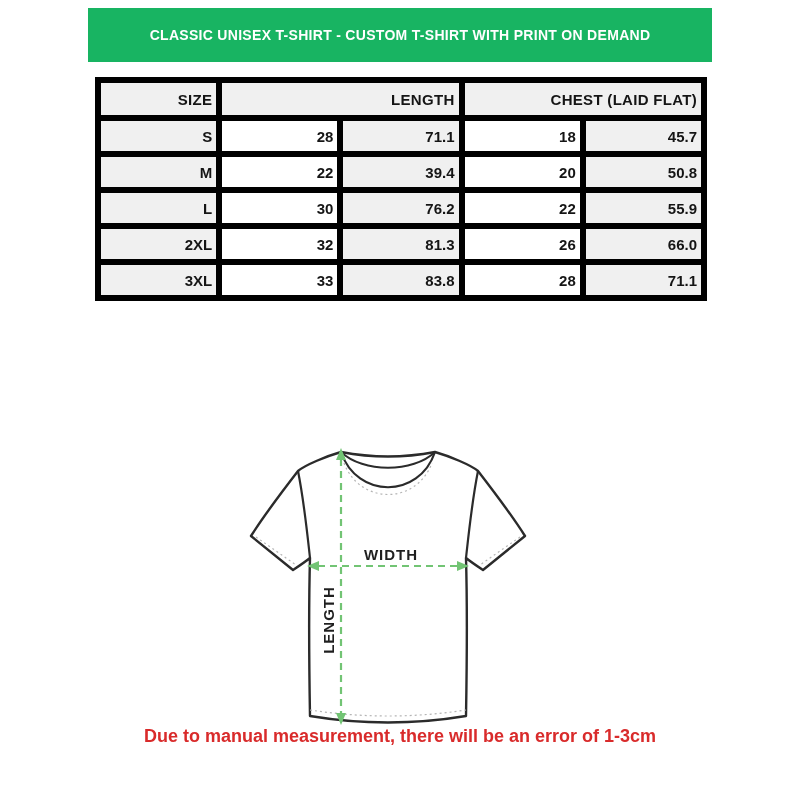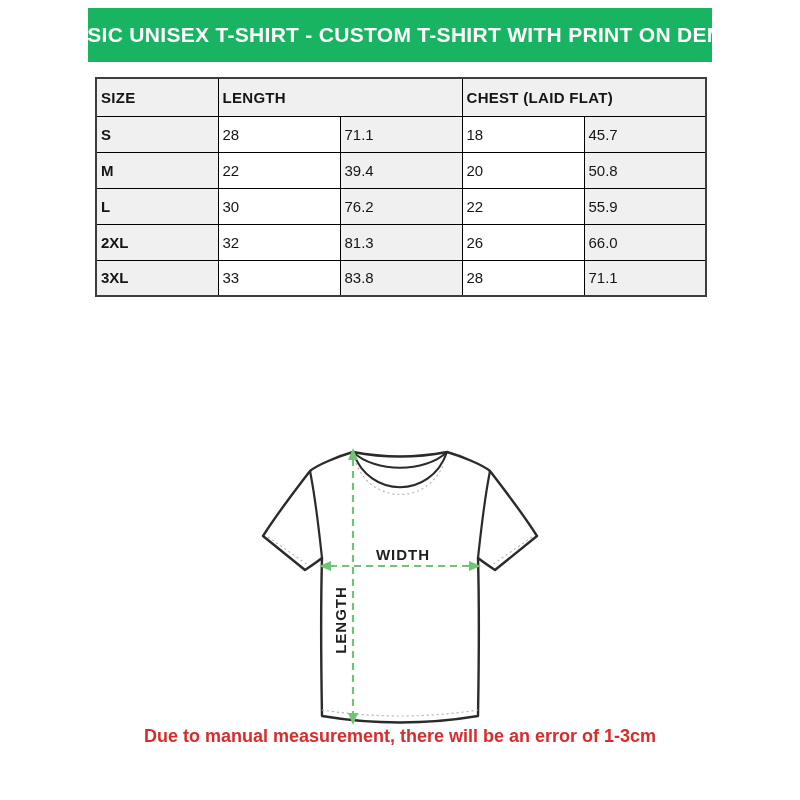--- a/index.html
+++ b/index.html
@@ -6,38 +6,38 @@
   body{
     width:800px;height:800px;position:relative;background:#ffffff;
     font-family:"Liberation Sans","DejaVu Sans",sans-serif;
     -webkit-font-smoothing:antialiased;
   }
   .banner{
     position:absolute;left:88px;top:8px;width:624px;height:54px;
     background:#18b462;display:flex;align-items:center;justify-content:center;
   }
   .banner h1{
-    margin:4px;color:#ffffff;font-size:21px;font-weight:700;letter-spacing:.3px;white-space:nowrap;
+    margin:4px;color:#ffffff;font-size:14px;font-weight:700;letter-spacing:.3px;white-space:nowrap;
   }
   table.size-table{
     position:absolute;left:95px;top:77px;width:612px;
     border-collapse:collapse;table-layout:fixed;
     border:2px solid #3d3d3d;
   }
   table.size-table th,table.size-table td{
-    border:1px solid #000000;text-align:left;vertical-align:middle;
+    border:6px solid #000000;text-align:right;vertical-align:middle;
     font-size:15px;color:#151515;padding:4px;
   }
   table.size-table thead tr{height:38px;}
   table.size-table tbody tr{height:36px;}
   th{background:#f0f0f0;font-weight:700;letter-spacing:.3px;}
-  td{font-weight:400;background:#ffffff;}
+  td{font-weight:700;background:#ffffff;}
   td.g{background:#f0f0f0;}
   td.b{font-weight:700;}
-  .shirt-figure{position:absolute;left:255px;top:433px;width:290px;height:318px;margin:0;}
+  .shirt-figure{position:absolute;left:243px;top:433px;width:290px;height:318px;margin:0;}
   .footnote{
     position:absolute;left:0;top:726px;width:800px;margin:0;text-align:center;
     color:#d92b2b;font-size:18px;font-weight:700;
   }
 </style>
 </head>
 <body>
 
 <header class="banner">
   <h1>CLASSIC UNISEX T-SHIRT - CUSTOM T-SHIRT WITH PRINT ON DEMAND</h1>

